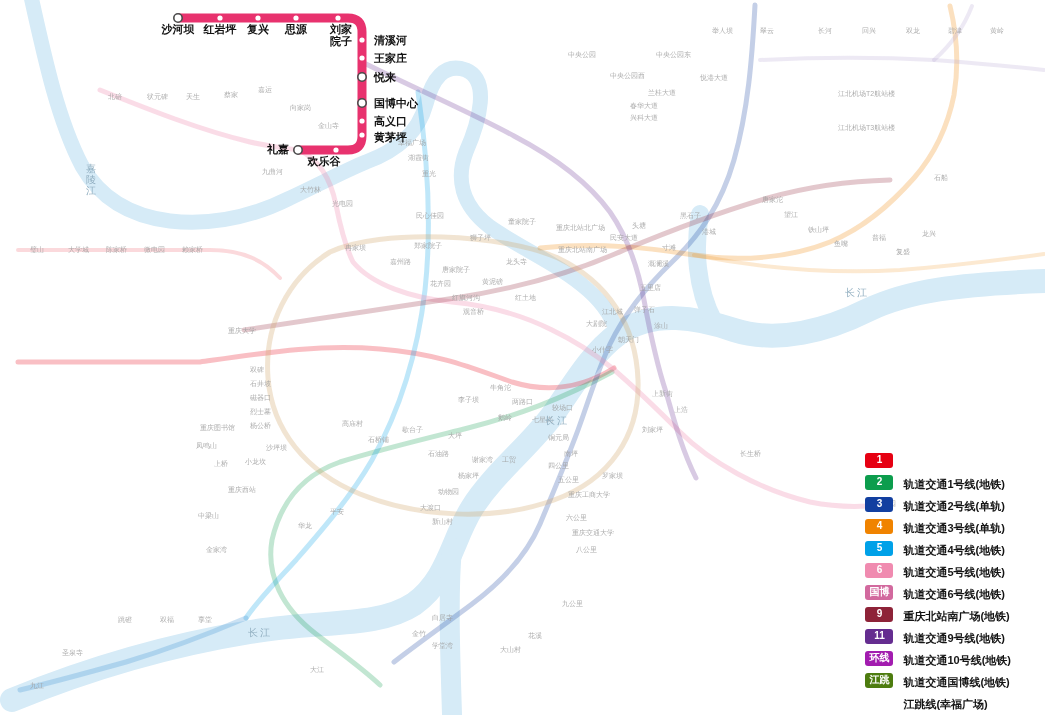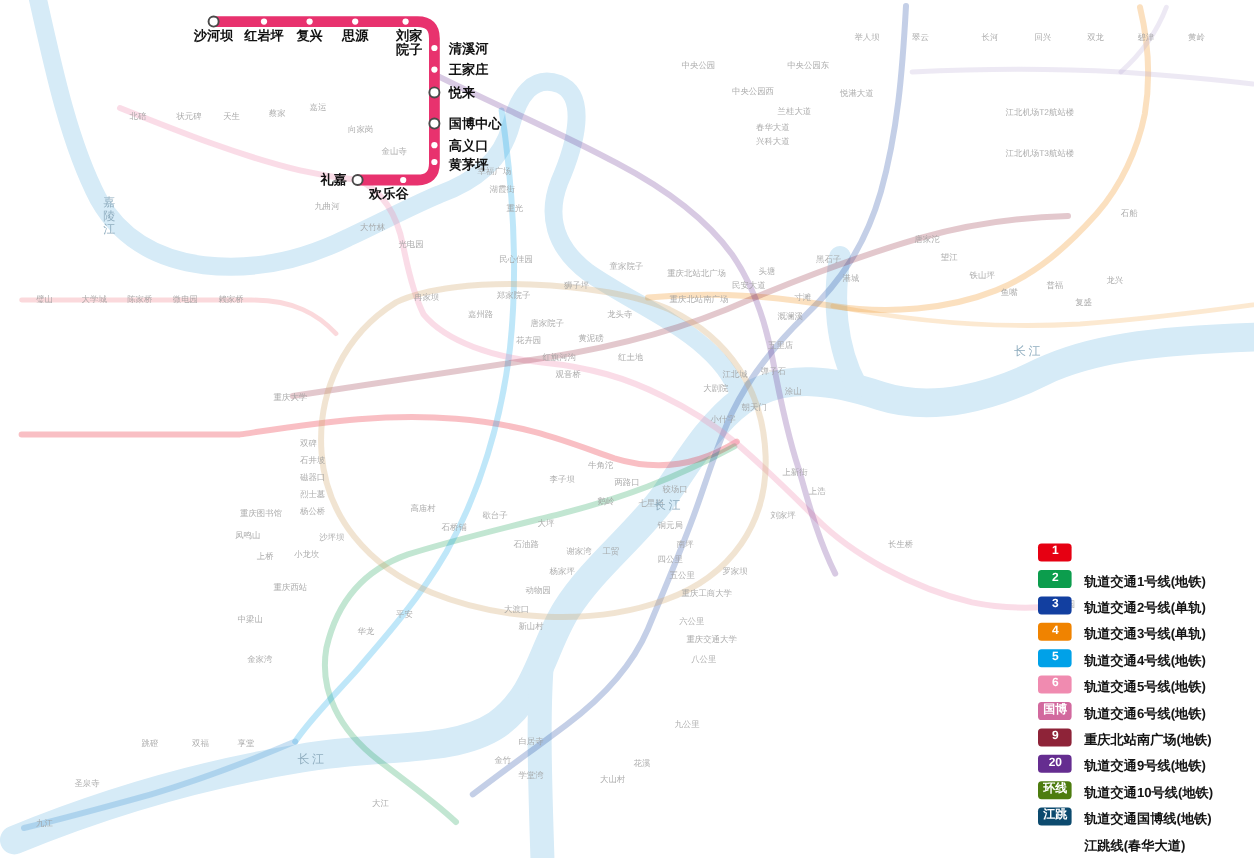--- a/index.html
+++ b/index.html
@@ -235,25 +235,25 @@
       </div>
       <div class="legend-row">
         <span class="legend-badge" style="background: rgb(210, 105, 158);">国博</span>
         <span class="legend-label">重庆北站南广场(地铁)</span>
       </div>
       <div class="legend-row">
         <span class="legend-badge" style="background: rgb(142, 35, 56);">9</span>
         <span class="legend-label">轨道交通9号线(地铁)</span>
       </div>
       <div class="legend-row">
-        <span class="legend-badge" style="background: rgb(101, 45, 144);">20</span>
+        <span class="legend-badge" style="background: rgb(101, 45, 144);">11</span>
         <span class="legend-label">轨道交通10号线(地铁)</span>
       </div>
       <div class="legend-row">
-        <span class="legend-badge" style="background: #4d7c0f;">环线</span>
+        <span class="legend-badge" style="background: #a21caf;">环线</span>
         <span class="legend-label">轨道交通国博线(地铁)</span>
       </div>
       <div class="legend-row">
-        <span class="legend-badge" style="background: #0c4a6e;">江跳</span>
-        <span class="legend-label">江跳线(春华大道)</span>
+        <span class="legend-badge" style="background: #4d7c0f;">江跳</span>
+        <span class="legend-label">江跳线(幸福广场)</span>
       </div>
     </div>
 </div>
 
 </body></html>

